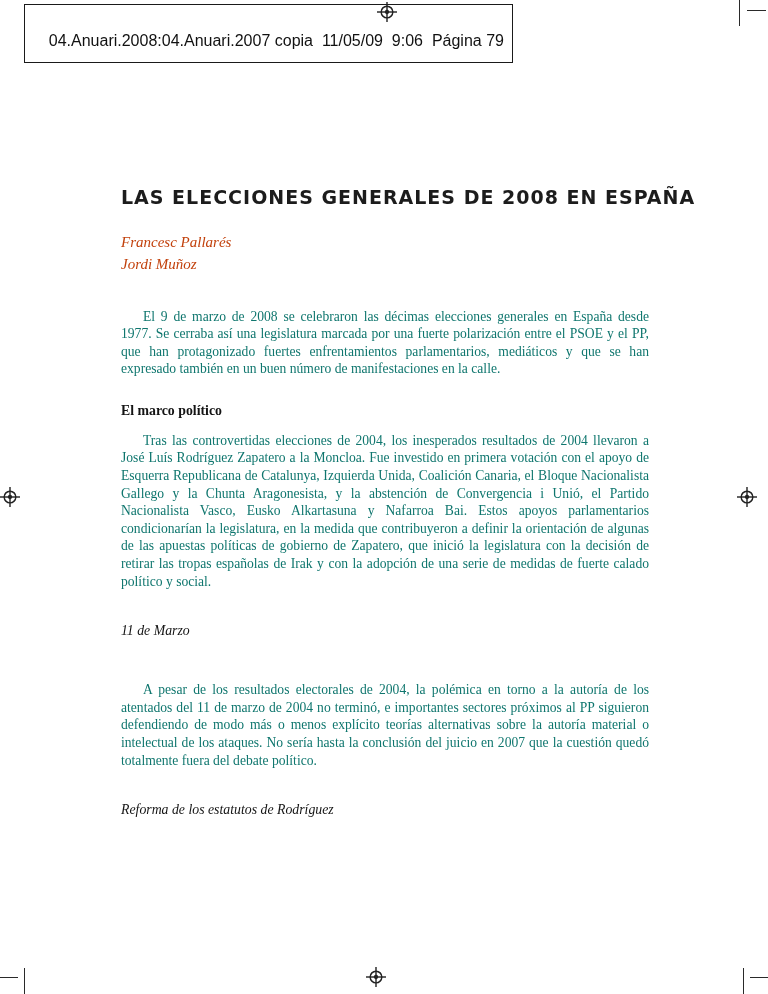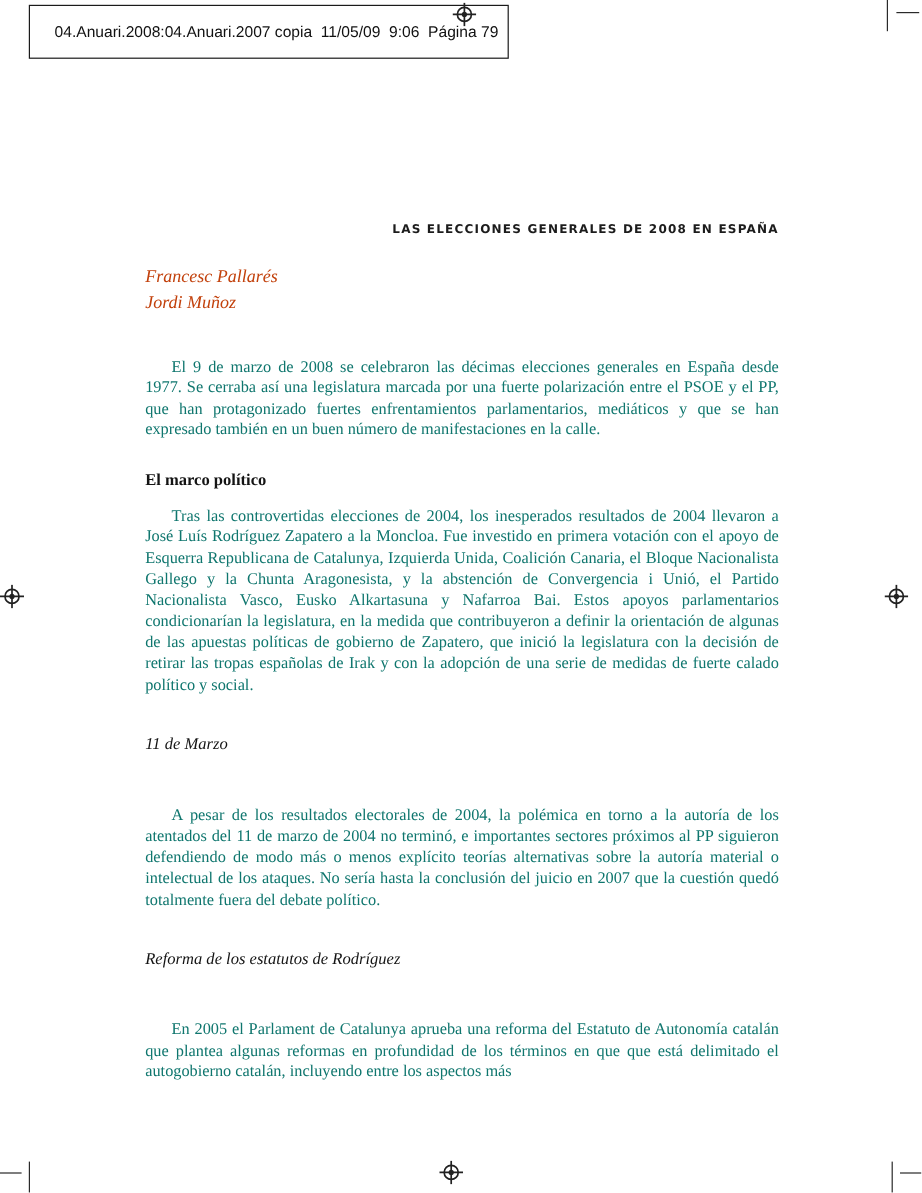--- a/index.html
+++ b/index.html
@@ -13,23 +13,23 @@
     position:relative;
     width:768px; height:994px;
     background:#ffffff;
     overflow:hidden;
   }
 
   
   .slug-box {
     position:absolute; left:24px; top:4px;
     border:1px solid #1a1a1a;
-    padding:2px 8px 2px 6px;
+    padding:16px 8px 2px 6px;
     font-family:"Liberation Sans", sans-serif;
-    font-size:13px; line-height:13px;
+    font-size:16px; line-height:13px;
     color:#111;
     white-space:pre;
     background:#fff;
   }
 
   
   .crop { position:absolute; background:#2a2a2a; }
   .crop-tr-v { left:739px; top:0;     width:1px;  height:26px; }
   .crop-tr-h { left:747px; top:10px;  width:19px; height:1px; }
   .crop-bl-v { left:24px;  top:968px; width:1px;  height:26px; }
@@ -46,21 +46,21 @@
 
   
   .content {
     position:absolute;
     left:121px; top:186px;
     width:528px;
   }
   .title {
     font-family:"DejaVu Sans", sans-serif;
     font-weight:bold;
-    font-size:10px;
+    font-size:19px;
     letter-spacing:1px;
     text-align:right;
     color:#1c1c1c;
     white-space:nowrap;
   }
   .authors {
     margin-top:24px;
     padding-right:48px;
     text-align:left;
     font-style:italic;
@@ -149,16 +149,15 @@
 
     <p class="para">Tras las controvertidas elecciones de 2004, los inesperados resultados de 2004 llevaron a José Luís Rodríguez Zapatero a la Moncloa. Fue investido en primera votación con el apoyo de Esquerra Republicana de Catalunya, Izquierda Unida, Coalición Canaria, el Bloque Nacionalista Gallego y la Chunta Aragonesista, y la abstención de Convergencia i Unió, el Partido Nacionalista Vasco, Eusko Alkartasuna y Nafarroa Bai. Estos apoyos parlamentarios condicionarían la legislatura, en la medida que contribuyeron a definir la orientación de algunas de las apuestas políticas de gobierno de Zapatero, que inició la legislatura con la decisión de retirar las tropas españolas de Irak y con la adopción de una serie de medidas de fuerte calado político y social.</p>
 
 
     <h3 class="sub-head">11 de Marzo</h3>
 
     <p class="para">A pesar de los resultados electorales de 2004, la polémica en torno a la autoría de los atentados del 11 de marzo de 2004 no terminó, e importantes sectores próximos al PP siguieron defendiendo de modo más o menos explícito teorías alternativas sobre la autoría material o intelectual de los ataques. No sería hasta la conclusión del juicio en 2007 que la cuestión quedó totalmente fuera del debate político.</p>
 
     <h3 class="sub-head">Reforma de los estatutos de Rodríguez</h3>
 
-    <p class="para">En 2005 el Parlament de Catalunya aprueba una reforma del Estatuto de Autonomía catalán que plantea algunas reformas en profundidad de los términos en que que está delimitado el autogobierno catalán, incluyendo entre los aspectos más</p>
   </main>
 
 </div>
 
 </body></html>

